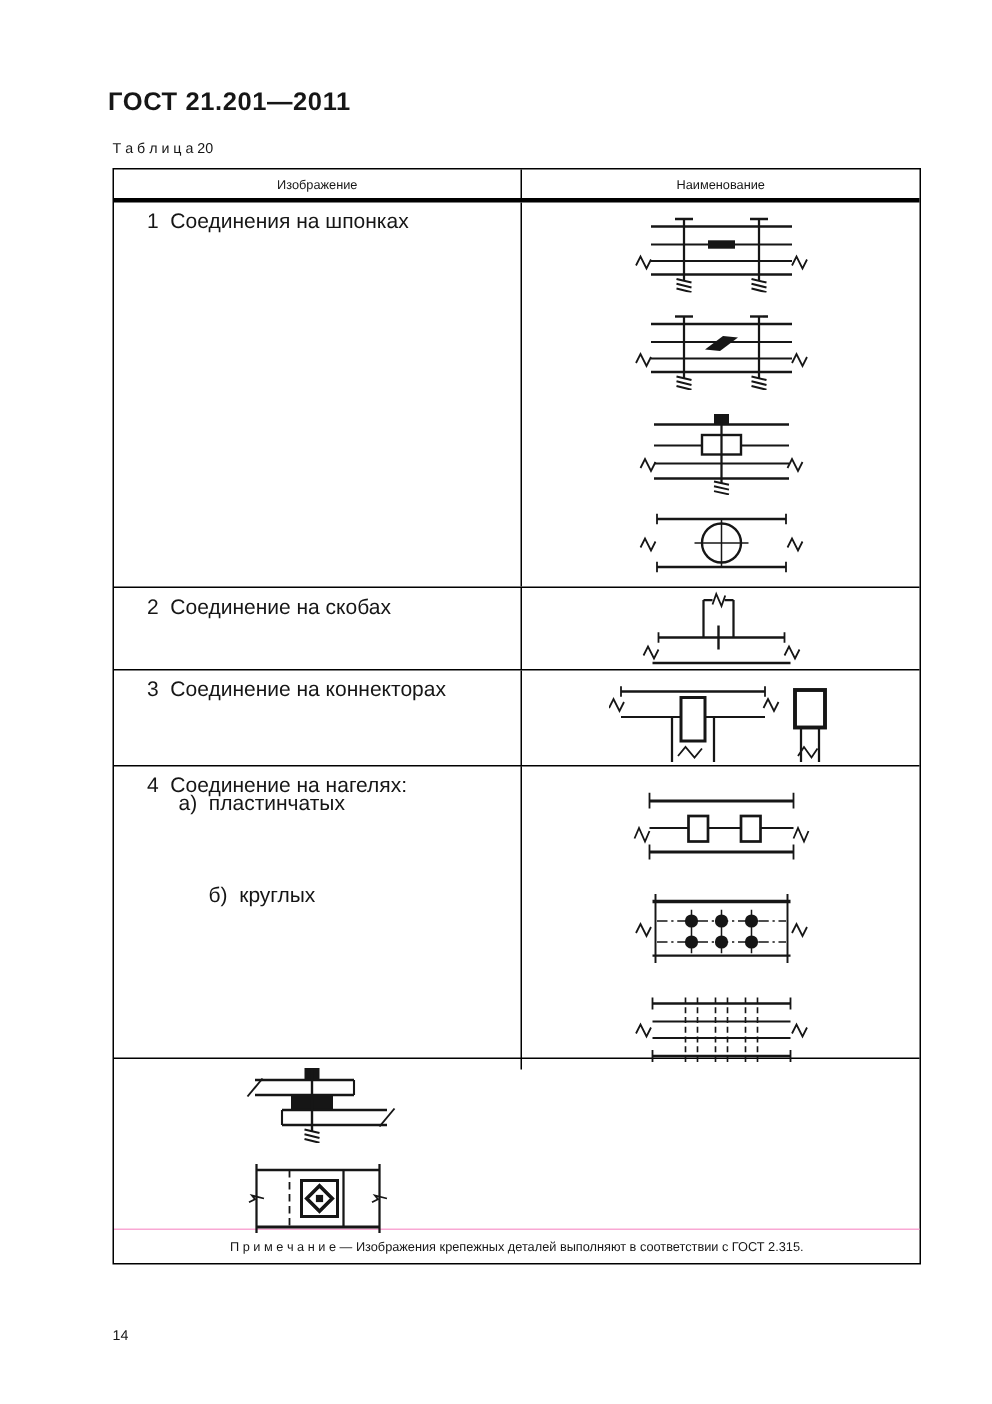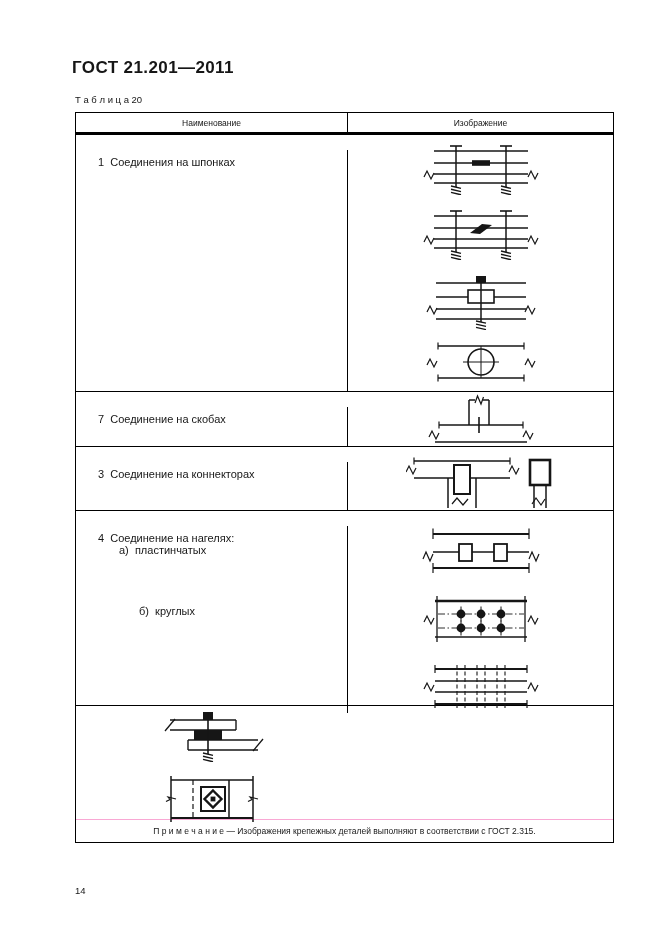--- a/index.html
+++ b/index.html
@@ -9,43 +9,43 @@
     overflow:hidden;
   }
   .doc-code{position:absolute;left:72px;top:58px;font-size:17px;font-weight:bold;letter-spacing:.4px;}
   .table-label{position:absolute;left:75px;top:94px;font-size:9.5px;}
   .gtable{position:absolute;left:75px;top:112px;width:539px;border:1px solid #000;box-sizing:border-box;background:#fff;}
   .thead{display:grid;grid-template-columns:272px 1fr;height:19px;border-bottom:2px solid #000;}
   .thead .hcell{display:flex;align-items:center;justify-content:center;font-size:8.5px;}
   .thead .hcell:first-child{border-right:1px solid #000;}
   .trow{display:grid;grid-template-columns:272px 1fr;border-top:1px solid #000;}
   .trow:first-of-type{border-top:none;}
-  .ncell{border-right:1px solid #000;position:relative;font-size:11px;line-height:12px;margin-top:15px;}
+  .ncell{border-right:1px solid #000;position:relative;font-size:14px;line-height:12px;}
   .rowname{position:absolute;left:22px;top:6px;white-space:pre;}
   .sublabel-a{position:absolute;left:43px;top:18px;white-space:pre;}
   .sublabel-b{position:absolute;left:63px;top:79px;white-space:pre;}
   .icell{position:relative;display:flex;flex-direction:column;align-items:center;}
   .fig{flex:0 0 auto;}
   .note-row{border-top:1px solid #f9a8d4;height:22px;display:flex;align-items:center;justify-content:center;font-size:8.5px;white-space:pre;}
   .page-num{position:absolute;left:75px;top:885px;font-size:9.5px;}
   svg{display:block;}
   svg *{vector-effect:none;}
   .s{stroke:#161616;fill:none;}
 </style>
 </head>
 <body>
 
 <div class="doc-code">ГОСТ  21.201—2011</div>
 <div class="table-label">Т а б л и ц а  20</div>
 
 <div class="gtable">
 
   <div class="thead">
+    <div class="hcell">Изображение</div>
     <div class="hcell">Наименование</div>
-    <div class="hcell">Изображение</div>
   </div>
 
   <div class="trow" style="height:256px;">
     <div class="ncell">
       <div class="rowname">1  Соединения на шпонках</div>
     </div>
     <div class="icell">
 
       <svg class="fig" width="118" height="54" viewBox="0 0 118 54" style="margin-top:6px;">
         <line class="s" x1="12" y1="10" x2="106" y2="10" stroke-width="1.6"></line>
@@ -113,21 +113,21 @@
         <line class="s" x1="55" y1="7" x2="55" y2="39" stroke-width="1"></line>
         <line class="s" x1="37" y1="23" x2="73" y2="23" stroke-width="1"></line>
         <path class="s" d="M1,26 l3,-6 l4,8 l3,-6" stroke-width="1.2"></path>
         <path class="s" d="M99,26 l3,-6 l4,8 l3,-6" stroke-width="1.2"></path>
       </svg>
     </div>
   </div>
 
   <div class="trow" style="height:54px;">
     <div class="ncell">
-      <div class="rowname">7  Соединение на скобах</div>
+      <div class="rowname">2  Соединение на скобах</div>
     </div>
     <div class="icell">
       <svg class="fig" width="120" height="52" viewBox="0 0 120 52" style="margin-top:2px;">
         <line class="s" x1="48" y1="6" x2="54" y2="6" stroke-width="1.5"></line>
         <line class="s" x1="62" y1="6" x2="68" y2="6" stroke-width="1.5"></line>
         <path class="s" d="M54,9 l2.5,-7 l3.5,8 l2.5,-7" stroke-width="1.2"></path>
         <line class="s" x1="48" y1="6" x2="48" y2="31" stroke-width="1.5"></line>
         <line class="s" x1="68" y1="6" x2="68" y2="31" stroke-width="1.5"></line>
         <line class="s" x1="18" y1="31" x2="102" y2="31" stroke-width="1.6"></line>
         <line class="s" x1="18" y1="27.5" x2="18" y2="34.5" stroke-width="1.2"></line>

